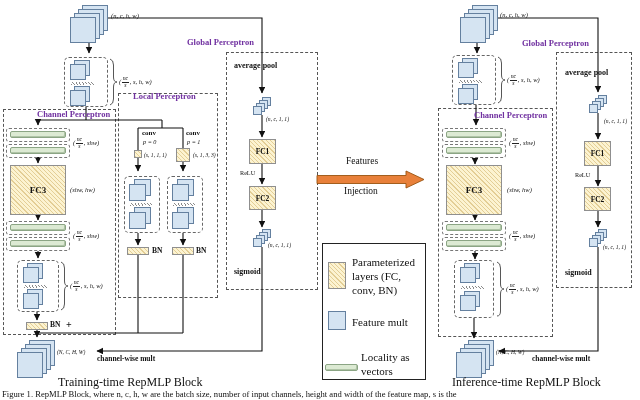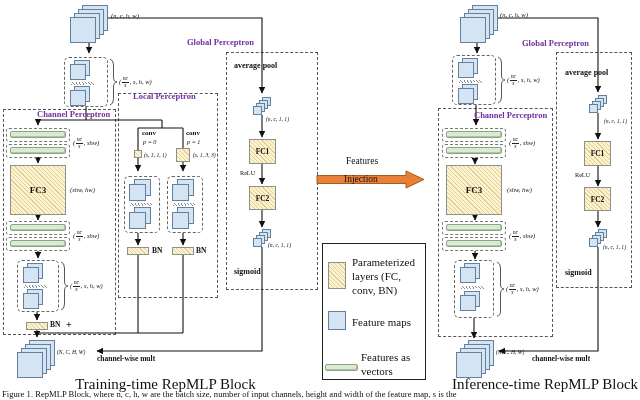--- a/index.html
+++ b/index.html
@@ -21,21 +21,21 @@
   .gbar{position:absolute;background:#dcead3;border:1px solid #8ba584;border-radius:2px;
         box-shadow:inset -1px -1px 0 rgba(120,150,110,.45);z-index:3}
   .fcbox{position:absolute;background-color:#fcf3d1;border:1px solid #8f8f8f;z-index:3;
          background-image:repeating-linear-gradient(45deg,rgba(190,150,60,.40) 0 .8px,rgba(0,0,0,0) .8px 3px)}
   .fclabel{display:flex;align-items:center;justify-content:center;font-weight:bold}
   .stack{position:absolute;z-index:2}
   .stack .sq{position:absolute;background:#d5e4f2;border:1px solid #64809f}
   .sqswatch{position:absolute;background:#d5e4f2;border:1px solid #64809f;z-index:3}
   .hatch{position:absolute;background:repeating-linear-gradient(55deg,#8a8a8a 0 .8px,rgba(0,0,0,0) .8px 2.6px);z-index:3}
   .legendbox{position:absolute;border:1.4px solid #222;background:#fff;z-index:2}
-  .caption{font-size:15px;text-align:center}
+  .caption{font-size:12px;}
   .legtext{font-size:11px;line-height:1.25;white-space:normal}
 </style>
 </head>
 <body>
 
 <div class="canvas">
 
   <svg class="wires" width="640" height="400" viewBox="0 0 640 400">
     <defs>
       <marker id="ah" markerWidth="7" markerHeight="7" refX="5.5" refY="3" orient="auto">
@@ -210,29 +210,29 @@
       <div class="sq" style="left: 12px; top: 0px; height: 26px; width: 26px;"></div>
       <div class="sq" style="left: 8px; top: 4px; height: 26px; width: 26px;"></div>
       <div class="sq" style="left: 4px; top: 8px; height: 26px; width: 26px;"></div>
       <div class="sq" style="left: 0px; top: 12px; height: 26px; width: 26px;"></div>
     </div>
   <span class="t smalldim" style="left:57px;top:349px">(N, C, H, W)</span>
   <span class="t bold" style="left:97px;top:355px">channel-wise mult</span>
   <div class="t caption" style="left:58px;top:376px;width:215px">Training-time RepMLP Block</div>
 
   <span class="t" style="left:346px;top:156px;font-size:9.5px">Features</span>
-  <span class="t" style="left:344px;top:174px;font-size:9.5px">Injection</span>
+  <span class="t" style="left:344px;top:186px;font-size:9.5px">Injection</span>
 
   <div class="legendbox" style="left:322px;top:243px;width:104px;height:137px"></div>
   <div class="fcbox" style="left:328px;top:262px;width:18px;height:27px"></div>
   <div class="t legtext" style="left:352px;top:256px;width:70px">Parameterized layers (FC, conv, BN)</div>
   <div class="sqswatch" style="left:328px;top:311px;width:18px;height:19px"></div>
-  <div class="t legtext" style="left:352px;top:316px;width:70px">Feature maps</div>
+  <div class="t legtext" style="left:352px;top:316px;width:70px">Feature mult</div>
   <div class="gbar" style="left:325px;top:364px;width:33px;height:7px"></div>
-  <div class="t legtext" style="left:361px;top:351px;width:60px">Features as vectors</div>
+  <div class="t legtext" style="left:361px;top:351px;width:60px">Locality as vectors</div>
 
   <div class="pbox" style="left:438px;top:108px;width:115px;height:229px"></div>
   <div class="pbox" style="left:556px;top:52px;width:76px;height:236px"></div>
 
   <span class="t ptitle" style="left:522px;top:39px">Global Perceptron</span>
   <span class="t ptitle" style="left:474px;top:111px">Channel Perceptron</span>
 
   <div class="stack" style="left: 460px; top: 5px; height: 38px; width: 38px;">
       <div class="sq" style="left: 12px; top: 0px; height: 26px; width: 26px;"></div>
       <div class="sq" style="left: 8px; top: 4px; height: 26px; width: 26px;"></div>

